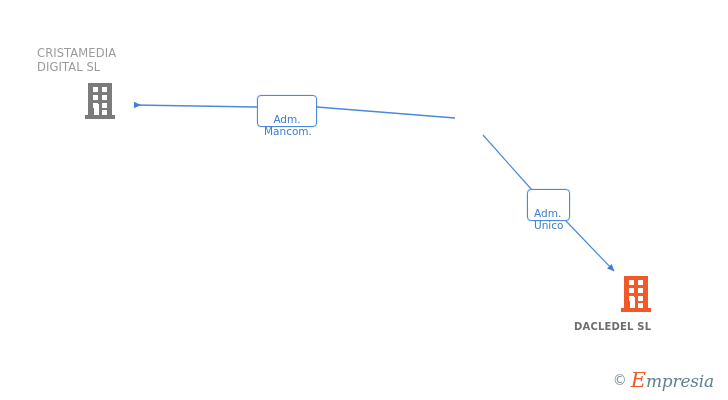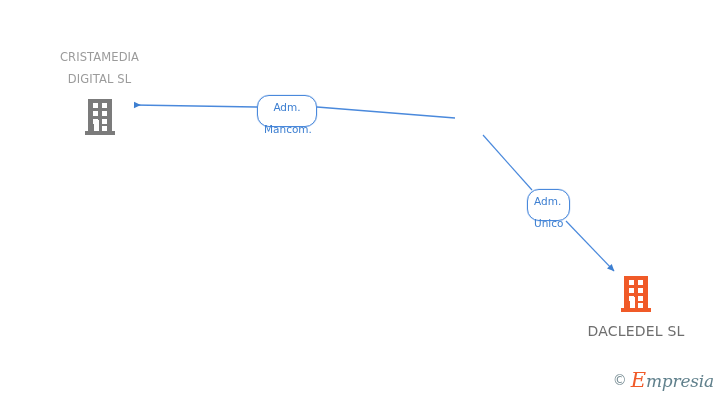--- a/index.html
+++ b/index.html
@@ -22,33 +22,33 @@
     width: 728px;
     height: 400px;
     pointer-events: none;
   }
 
   
   .node {
     position: absolute;
   }
   .node-label {
-    text-align: center;
+    text-align: left;
     white-space: pre-line;
-    line-height: 22px;
+    line-height: 14px;
   }
   .label-top {
     color: #9b9b9b;
     font-size: 11.5px;
     letter-spacing: 0.1px;
   }
   .label-bottom-bold {
     color: #6e6e6e;
-    font-size: 14px;
-    font-weight: normal;
+    font-size: 10px;
+    font-weight: bold;
     letter-spacing: 0.2px;
   }
   .building {
     position: relative;
     width: 30px;
     height: 36px;
     margin: 0 auto;
   }
   .building .tower {
     position: absolute;
@@ -108,26 +108,26 @@
     height: 18px;
     background: currentColor;
     border-radius: 13px 13px 3px 3px;
   }
 
   
   .edge-box {
     position: absolute;
     box-sizing: border-box;
     border: 1px solid #4a89dc;
-    border-radius: 12px;
+    border-radius: 4px;
     background: #ffffff;
     color: #3d7fd1;
     font-size: 10.5px;
-    line-height: 22px;
-    padding: 0 6px 0 6px;
+    line-height: 12px;
+    padding: 17px 6px 0 6px;
     white-space: pre-line;
     box-shadow: 0 0 0 0.5px rgba(74,137,220,0.25);
   }
   .edge-box.center { text-align: center; }
   .edge-box.left { text-align: left; }
 
   
   #watermark {
     position: absolute;
     right: 14px;

